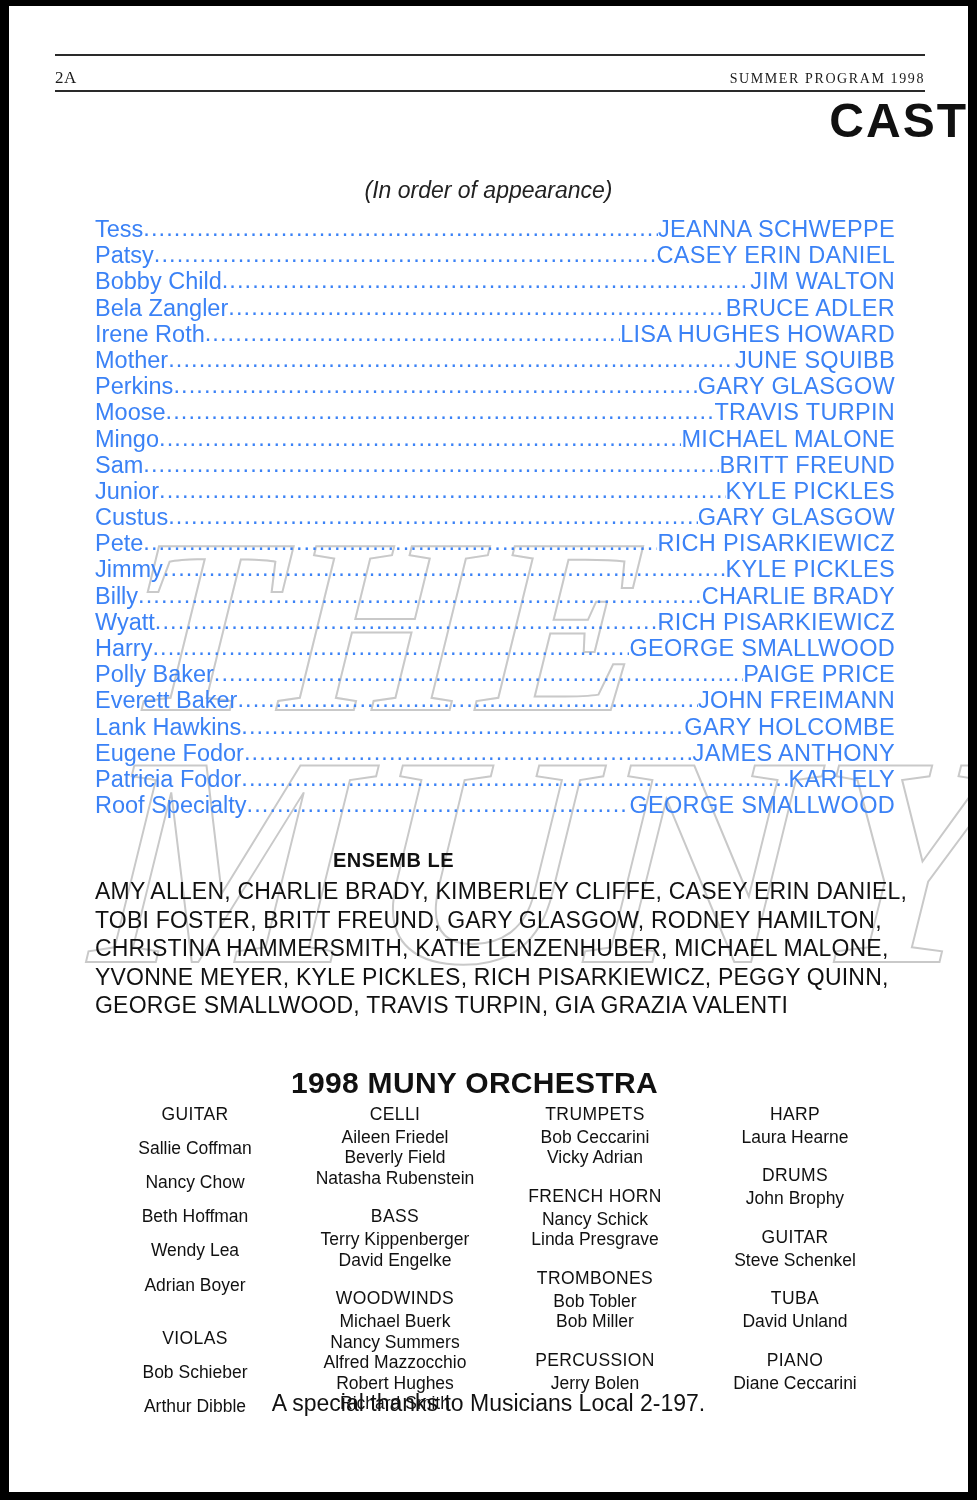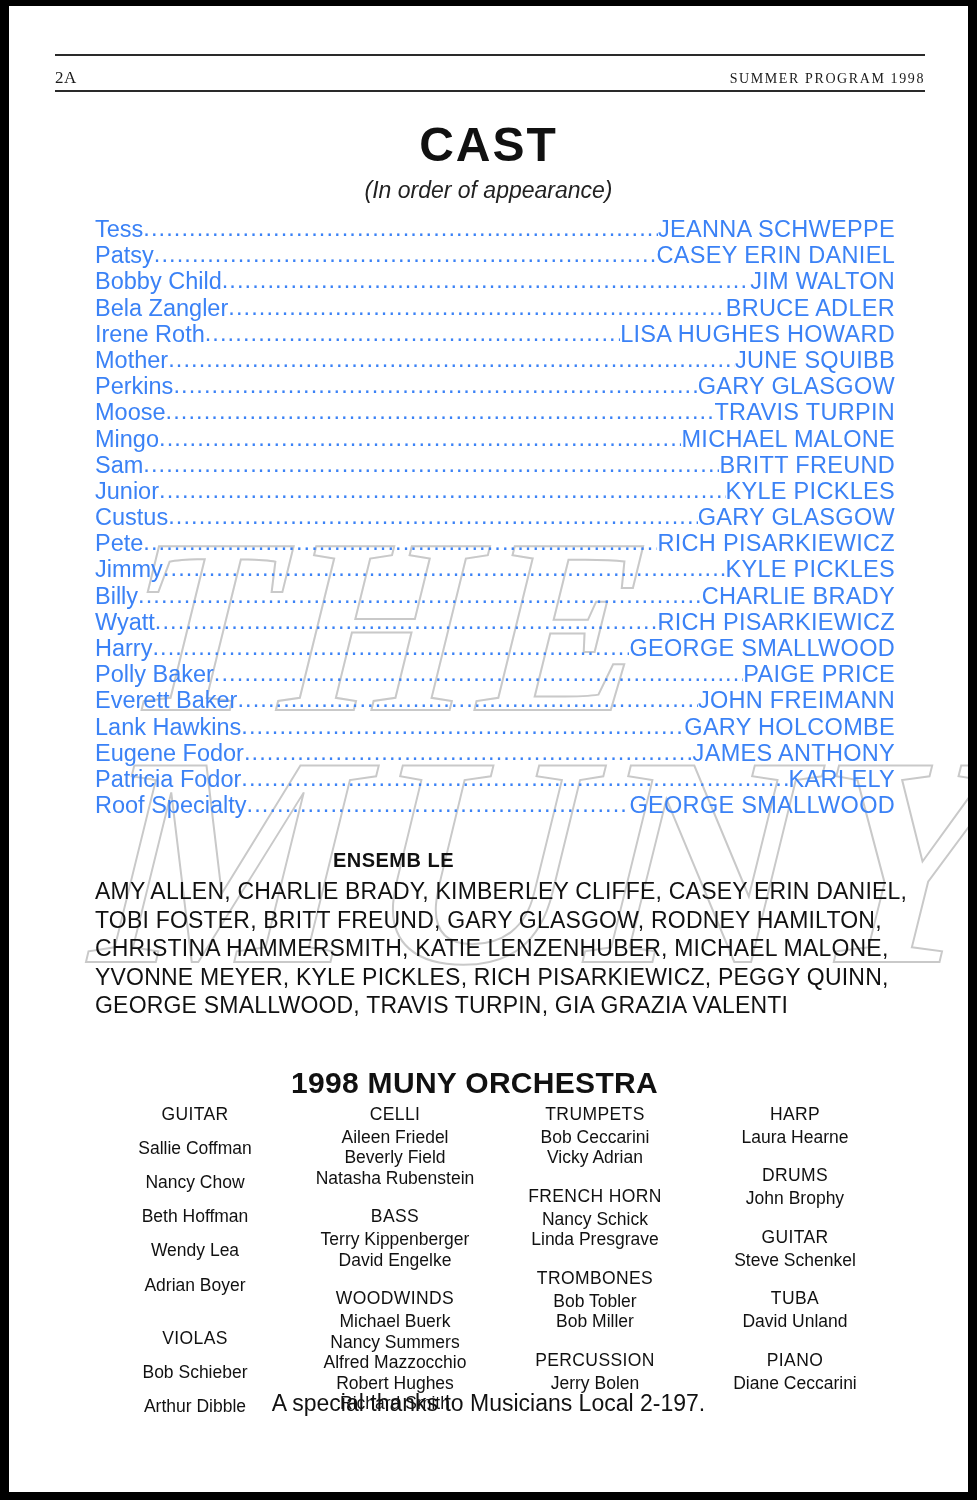--- a/index.html
+++ b/index.html
@@ -95,23 +95,23 @@
     color: #1a1a1a;
     letter-spacing: 1.6px;
     font-variant: small-caps;
     text-transform: uppercase;
   }
 
   
   .cast-title {
     position: absolute;
     left: 0;
-    top: 111px;
-    width: 959px;
-    text-align: center;
+    top: 87px;
+    width: 959px;
+    text-align: right;
     font-size: 48px;
     font-weight: bold;
     letter-spacing: 2px;
     color: #111;
   }
   .cast-sub {
     position: absolute;
     left: 0;
     top: 171px;
     width: 959px;

